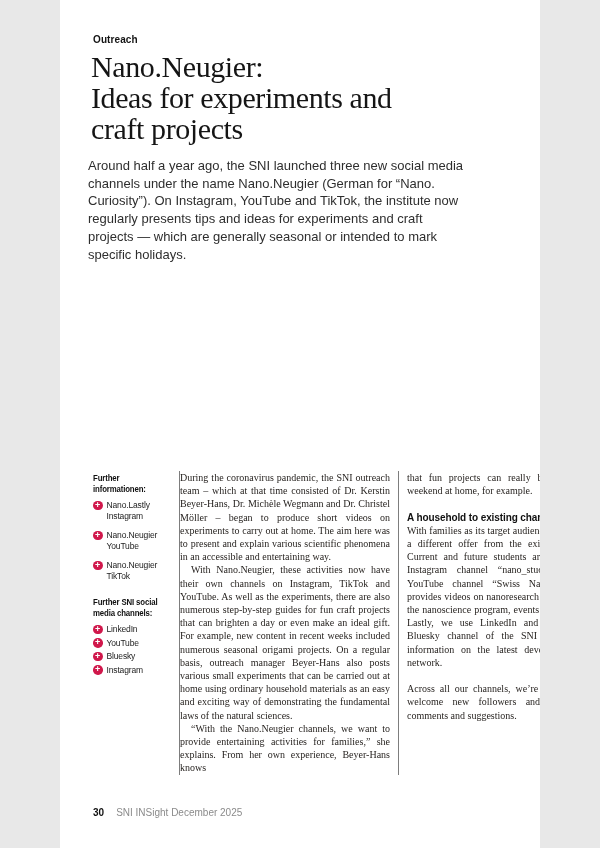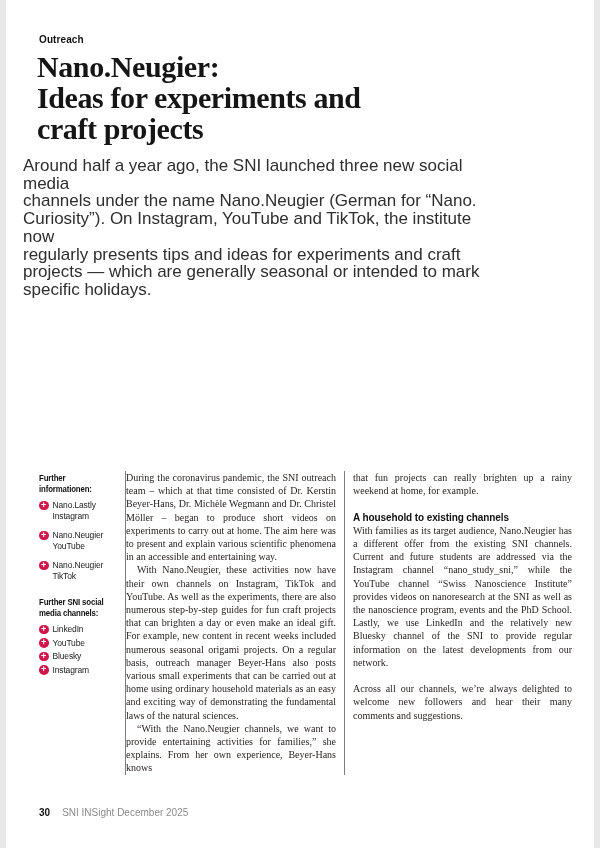--- a/index.html
+++ b/index.html
@@ -1,18 +1,18 @@
 <!DOCTYPE html>
 <html><head>
 <meta charset="utf-8">
 <style>
   html, body { margin: 0; padding: 0; background: #e8e8e8; }
   .page {
     position: relative;
-    width: 588px;
+    width: 480px;
     height: 848px;
     background: #ffffff;
     margin: 0 auto;
     overflow: hidden;
     font-family: "Liberation Sans", sans-serif;
   }
 
   
   .kicker {
     position: absolute;
@@ -22,34 +22,34 @@
     font-weight: bold;
     color: #131313;
     letter-spacing: 0.1px;
   }
   .title {
     position: absolute;
     left: 31px;
     top: 51px;
     margin: 0;
     font-family: "Liberation Serif", serif;
-    font-weight: 700;
+    font-weight: 400;
     font-size: 30px;
     line-height: 31px;
     letter-spacing: -0.4px;
     color: #151515;
     white-space: pre-line;
   }
   .intro {
     position: absolute;
-    left: 17px;
+    left: 28px;
     top: 157px;
     width: 480px;
     margin: 0;
-    font-size: 17px;
+    font-size: 13px;
     line-height: 17.7px;
     color: #2e2e2e;
     white-space: pre-line;
   }
 
   
   .columns {
     position: absolute;
     left: 33px;
     top: 471px;

